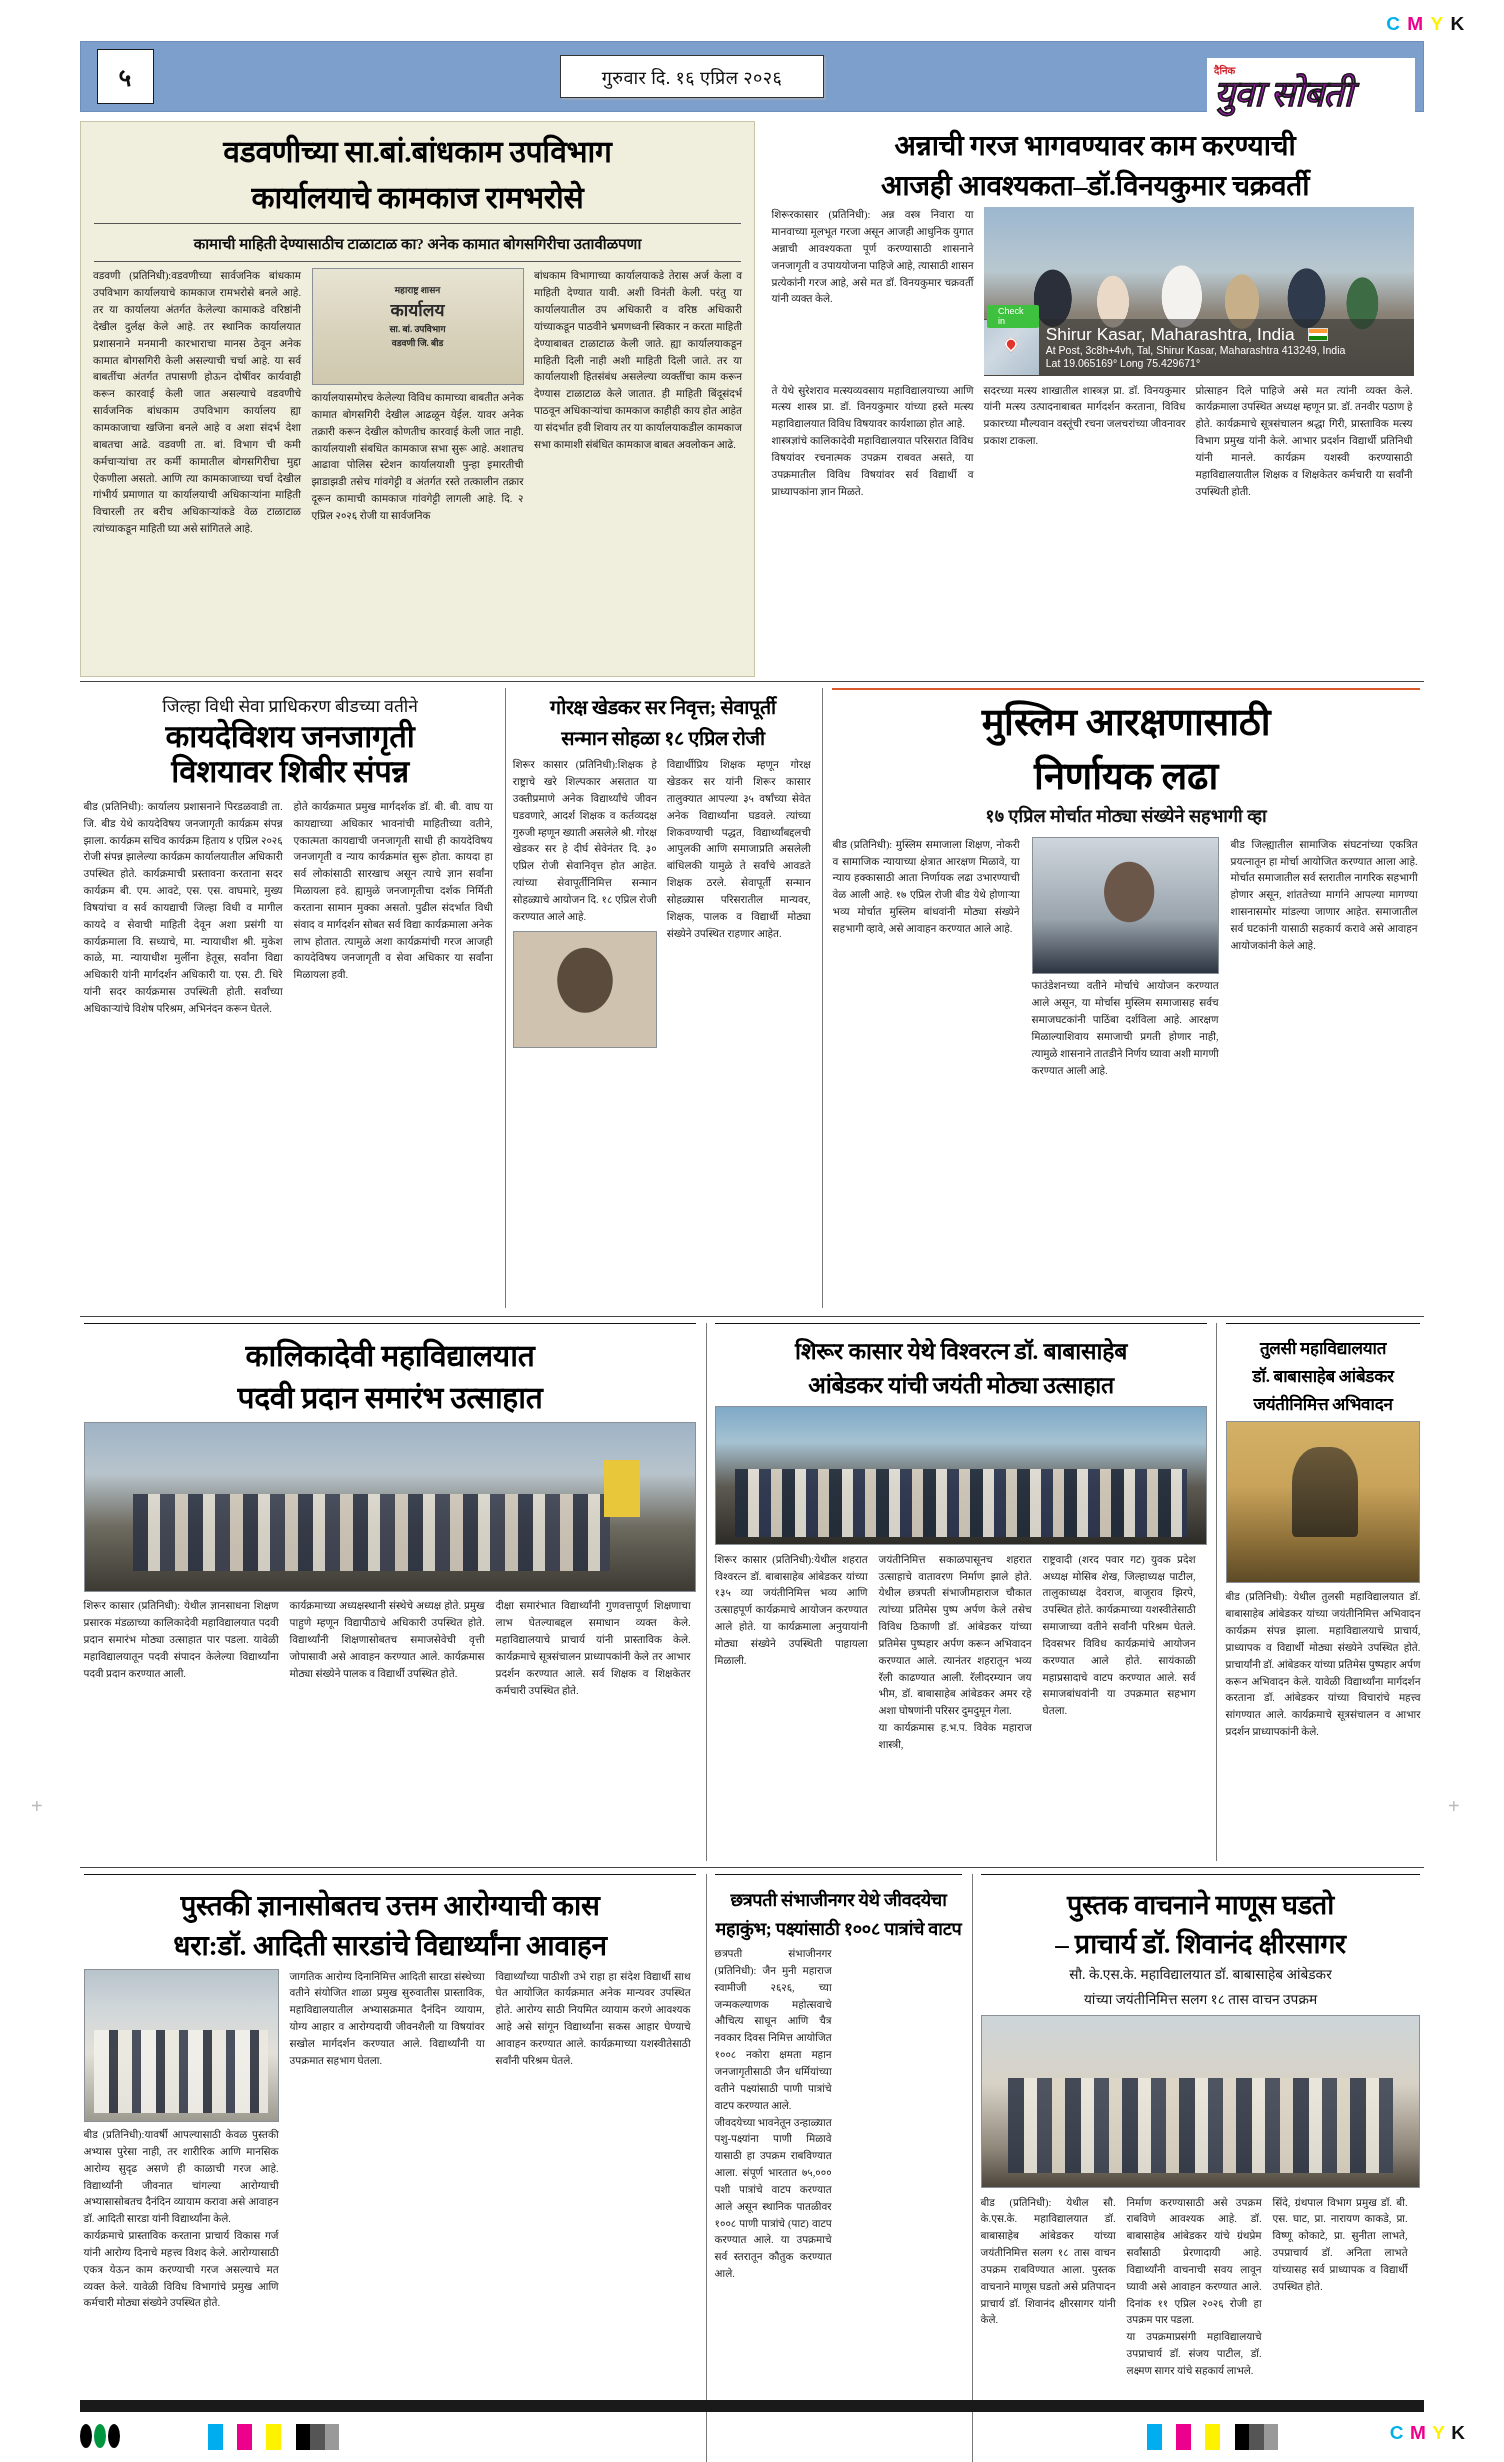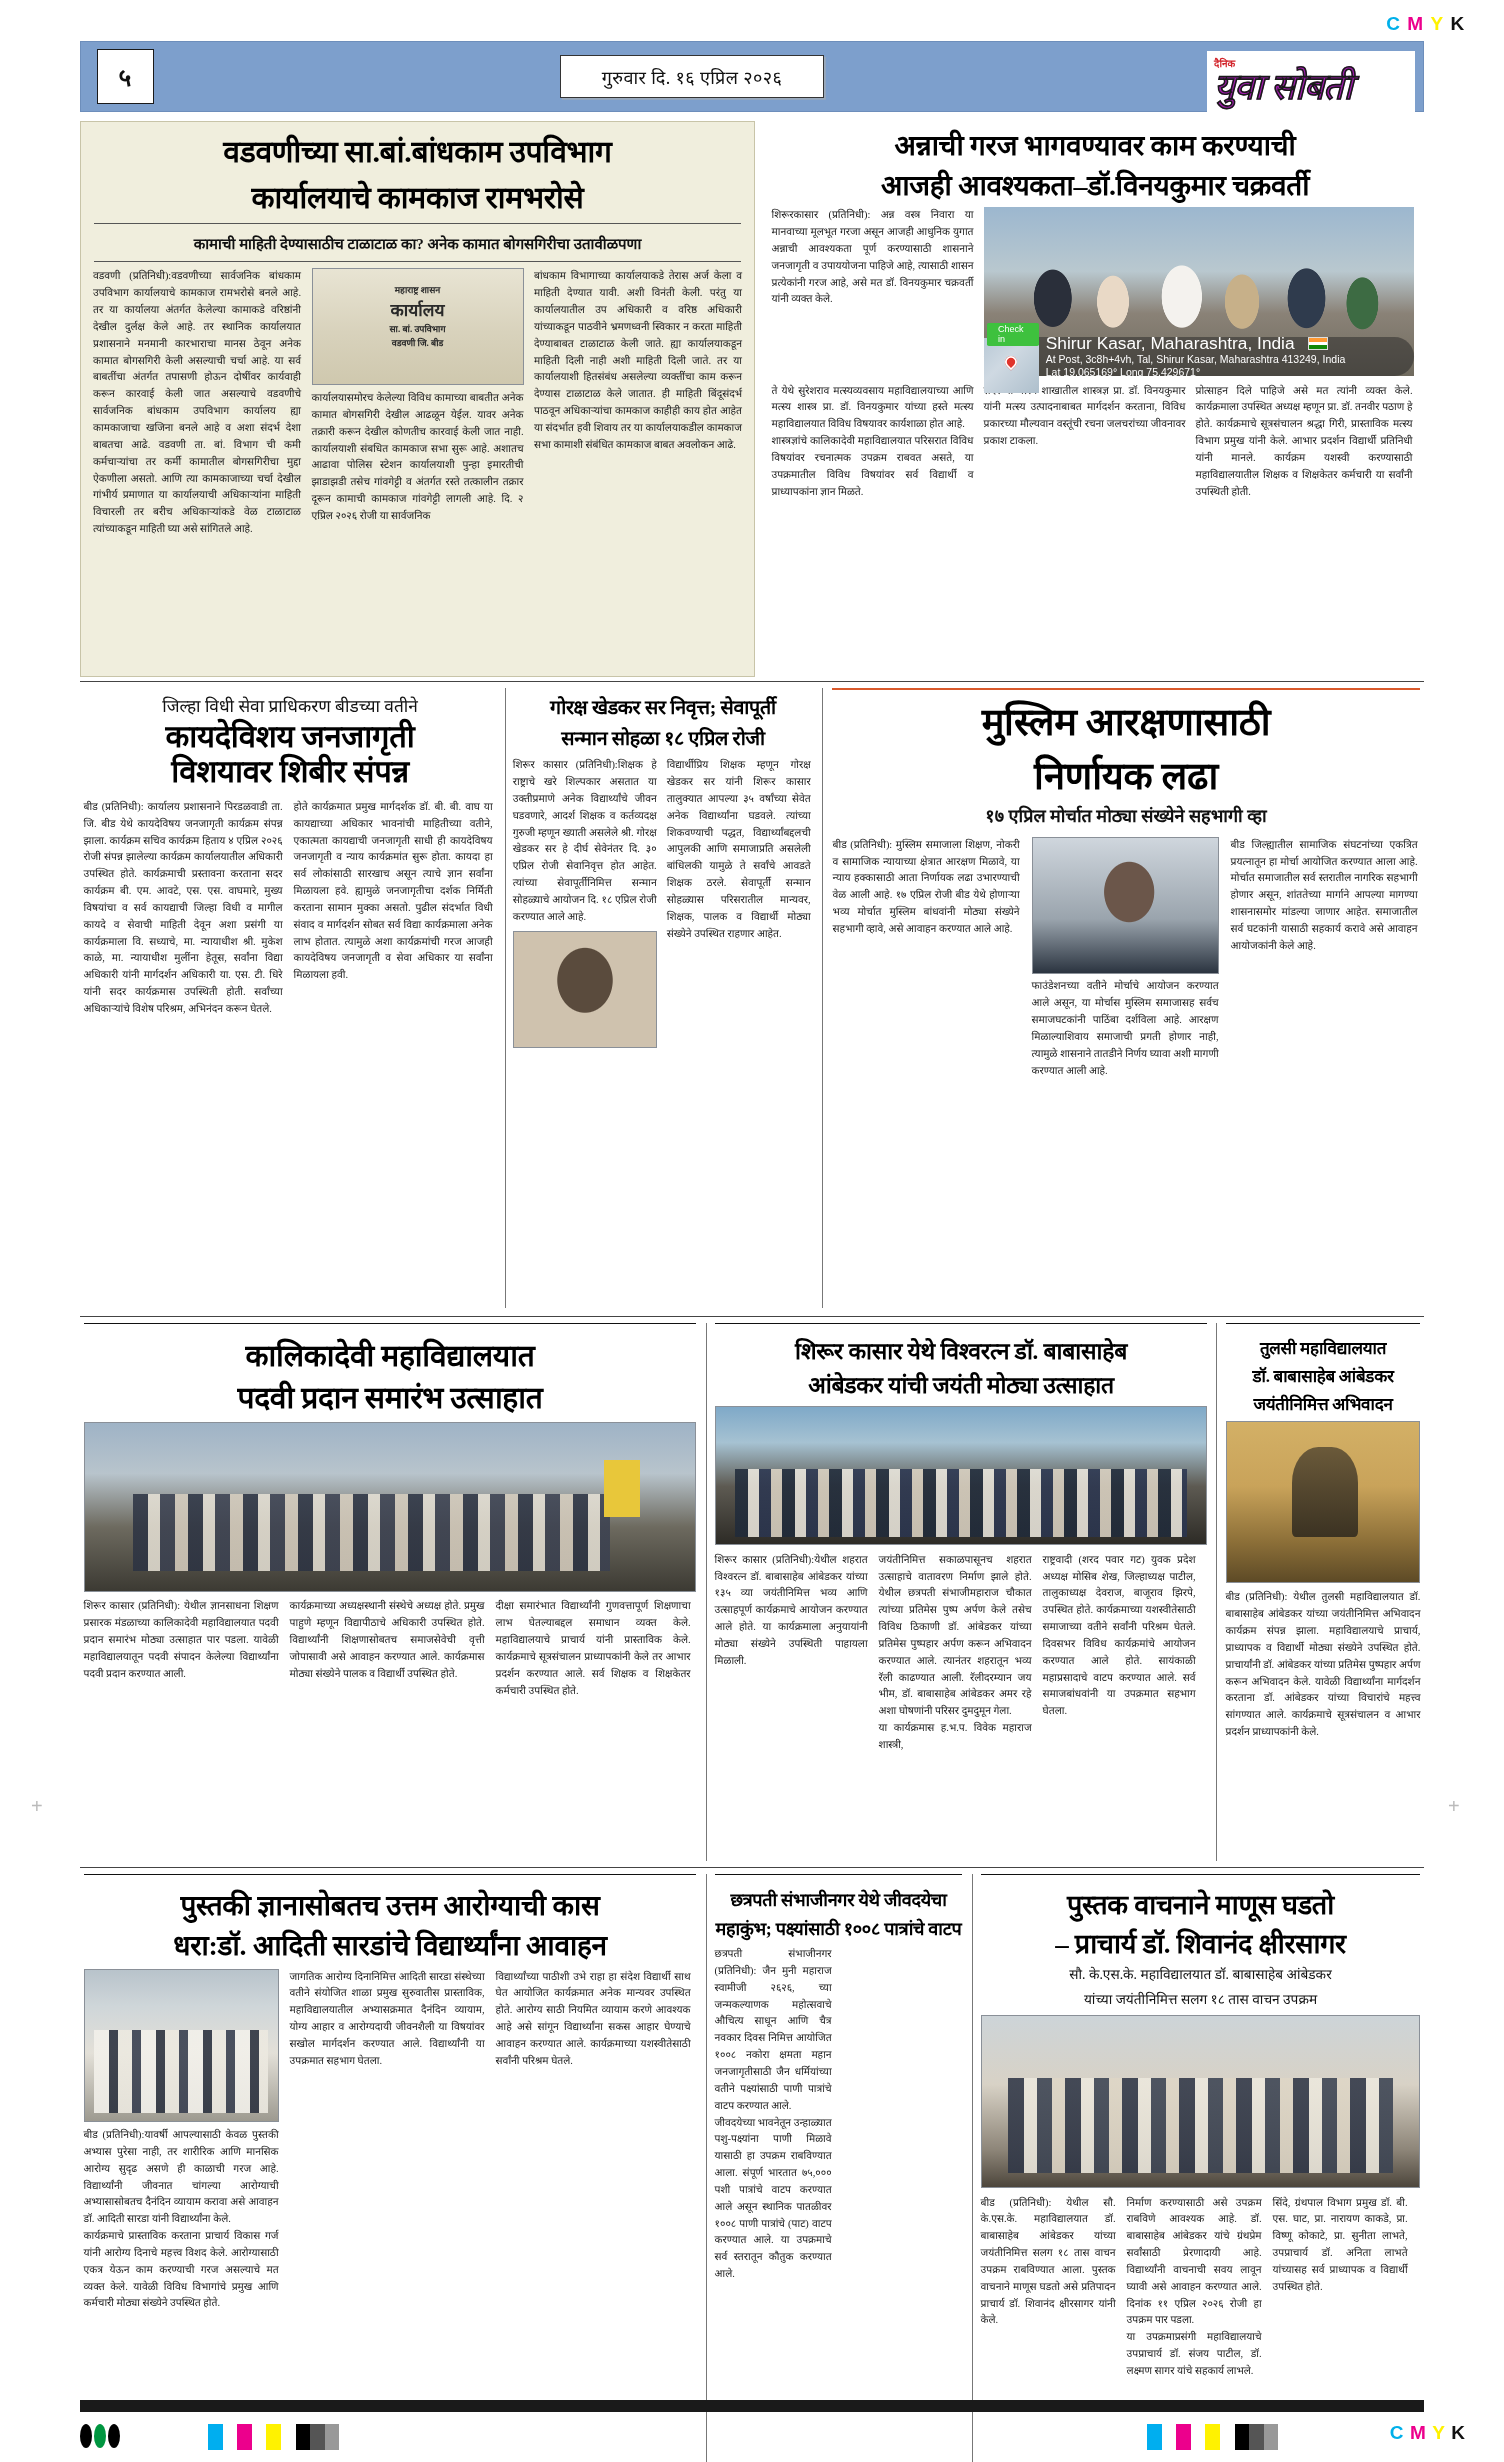--- a/index.html
+++ b/index.html
@@ -31,21 +31,21 @@
     border:1.8px solid #1a1a1a; display:flex; align-items:center; justify-content:center;
     font-size:24.6px; font-weight:bold; color:#111;
   }
   .date-box{
     position:absolute; left:calc(50% - 192px); width:264px; height:43px; background:#fff;
     border:0.9px solid #333; box-shadow:1.8px 1.8px 0 #9aa9bb;
     display:flex; align-items:center; justify-content:center;
     font-size:18px; color:#111; letter-spacing:0.4px;
   }
   .logo-box{
-    position:absolute; right:8.2px; top:9px; width:208px; height:62px; background:#fff;
+    position:absolute; right:8.2px; top:16px; width:208px; height:62px; background:#fff;
     display:flex; flex-direction:column; justify-content:center; padding-left:7.3px;
   }
   .logo-small{ font-size:10px; font-weight:bold; color:#d2232a; line-height:1; margin-bottom:0.9px;}
   .logo-main{
     font-size:36px; font-weight:bold; color:#a21caf; line-height:.95;
     font-style:italic; letter-spacing:-0.9px;
     -webkit-text-stroke:0.5px #1a1a1a;
   }
 
   
@@ -79,23 +79,23 @@
   .gps-people{ position:absolute; inset:0;
     background:
      radial-gradient(ellipse 31px 47px at 16% 54%, #2a2f3a 0 60%, transparent 62%),
      radial-gradient(ellipse 27px 44px at 30% 56%, #e9d9c6 0 58%, transparent 60%),
      radial-gradient(ellipse 33px 51px at 46% 53%, #f4f2ee 0 60%, transparent 62%),
      radial-gradient(ellipse 29px 46px at 60% 56%, #c7b089 0 58%, transparent 60%),
      radial-gradient(ellipse 31px 49px at 75% 54%, #2f3b4d 0 60%, transparent 62%),
      radial-gradient(ellipse 27px 44px at 88% 57%, #3d6b43 0 58%, transparent 60%);
   }
   .gps-bar{
-    position:absolute; left:0; right:0; bottom:0; height:39px;
+    position:absolute; left:0; right:0; bottom:0; height:57px;
     background:rgba(40,40,40,.52); display:flex; align-items:stretch;
-    font-family:"Liberation Sans", sans-serif; color:#fff;border-radius:26px;
+    font-family:"Liberation Sans", sans-serif; color:#fff;
   }
   .gps-map{ width:55px; height:55px; margin:0.9px 6.4px 0.9px 0.9px; position:relative;
      background:linear-gradient(135deg,#b9c9d6 0%,#cfd9e2 40%,#aebfcc 100%); }
   .gps-map::after{ content:""; position:absolute; left:21px; top:18px; width:12px; height:12px;
      background:#e0342c; border-radius:50% 50% 50% 0; transform:rotate(-45deg);
      box-shadow:0 0 0 1.8px #fff inset; }
   .gps-txt{ display:flex; flex-direction:column; justify-content:center; }
   .gps-title{ font-size:17.3px; font-weight:400; line-height:1.1; display:flex; align-items:center; gap:13px;}
   .gps-flag{ width:20px; height:12.8px; display:inline-block;
     background:linear-gradient(180deg,#ff9933 33%,#fff 33% 66%,#138808 66%); border:0.9px solid #ddd;}

